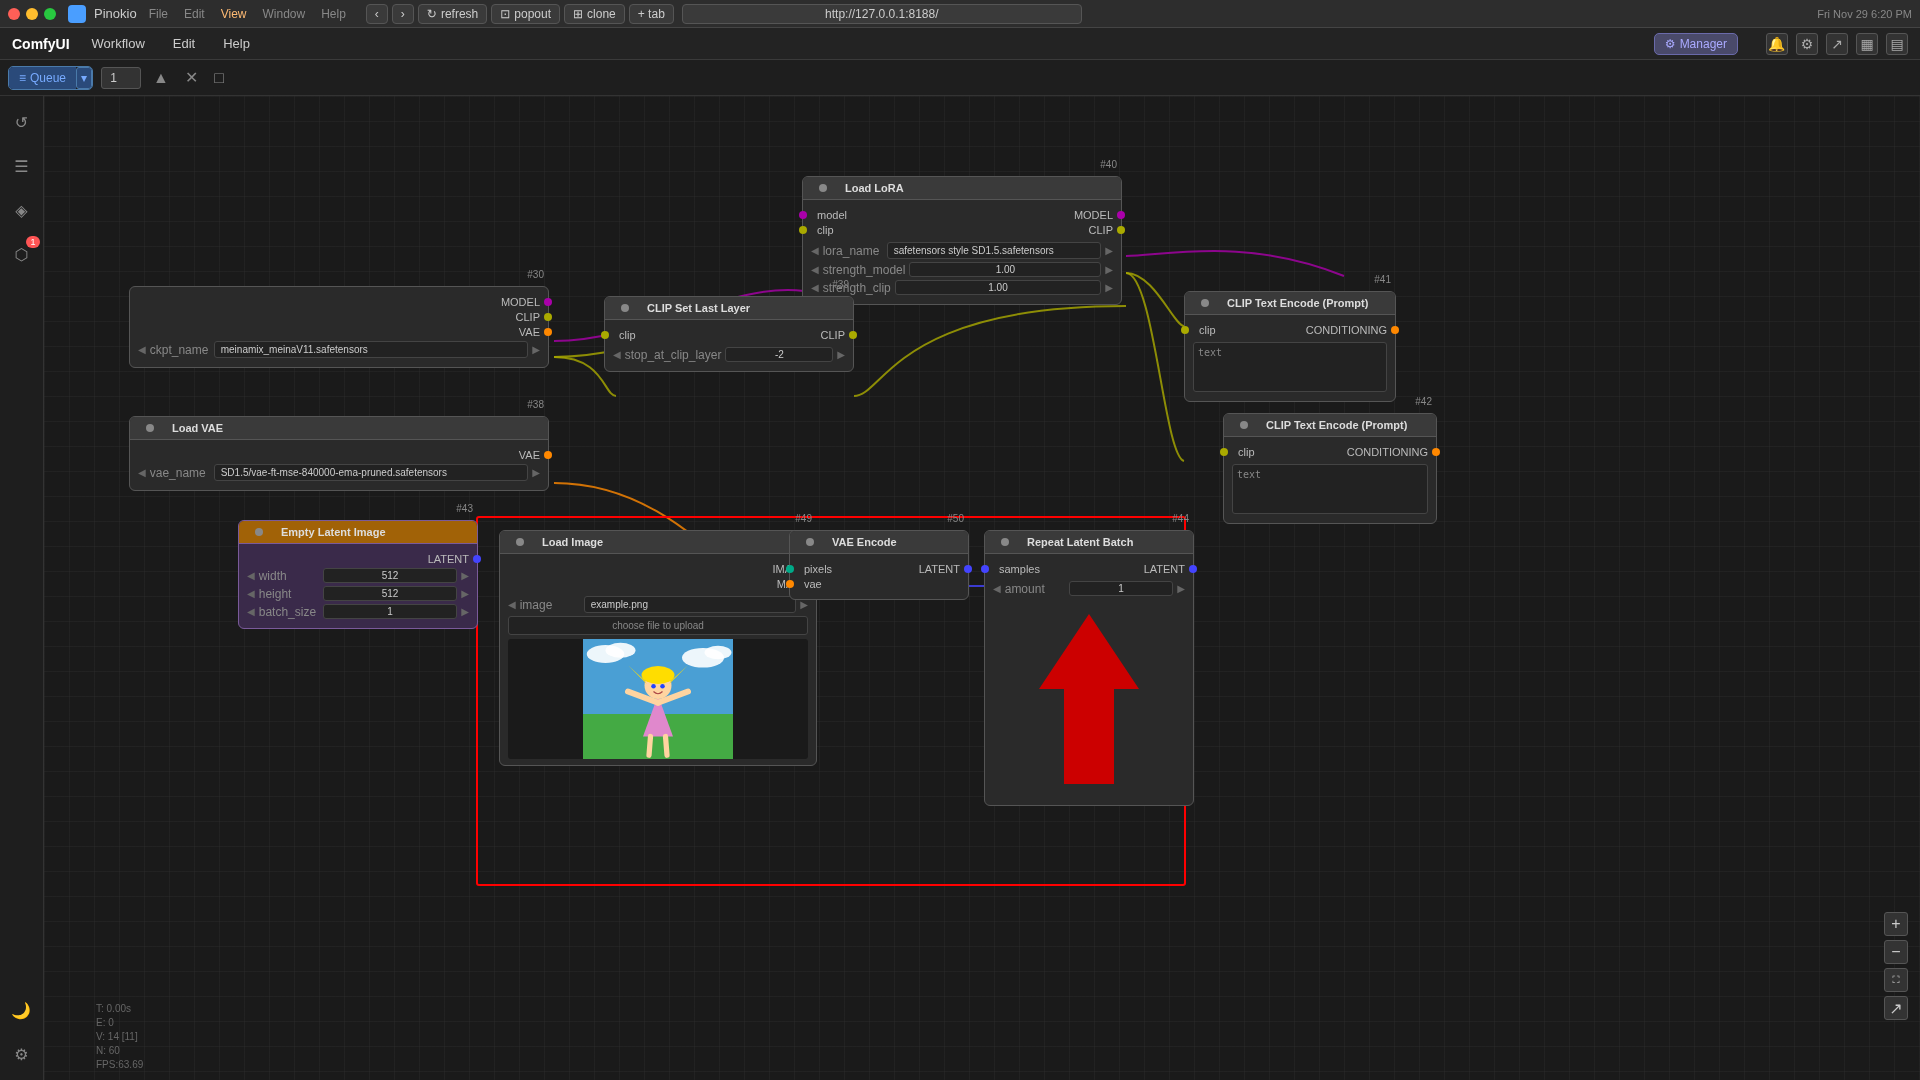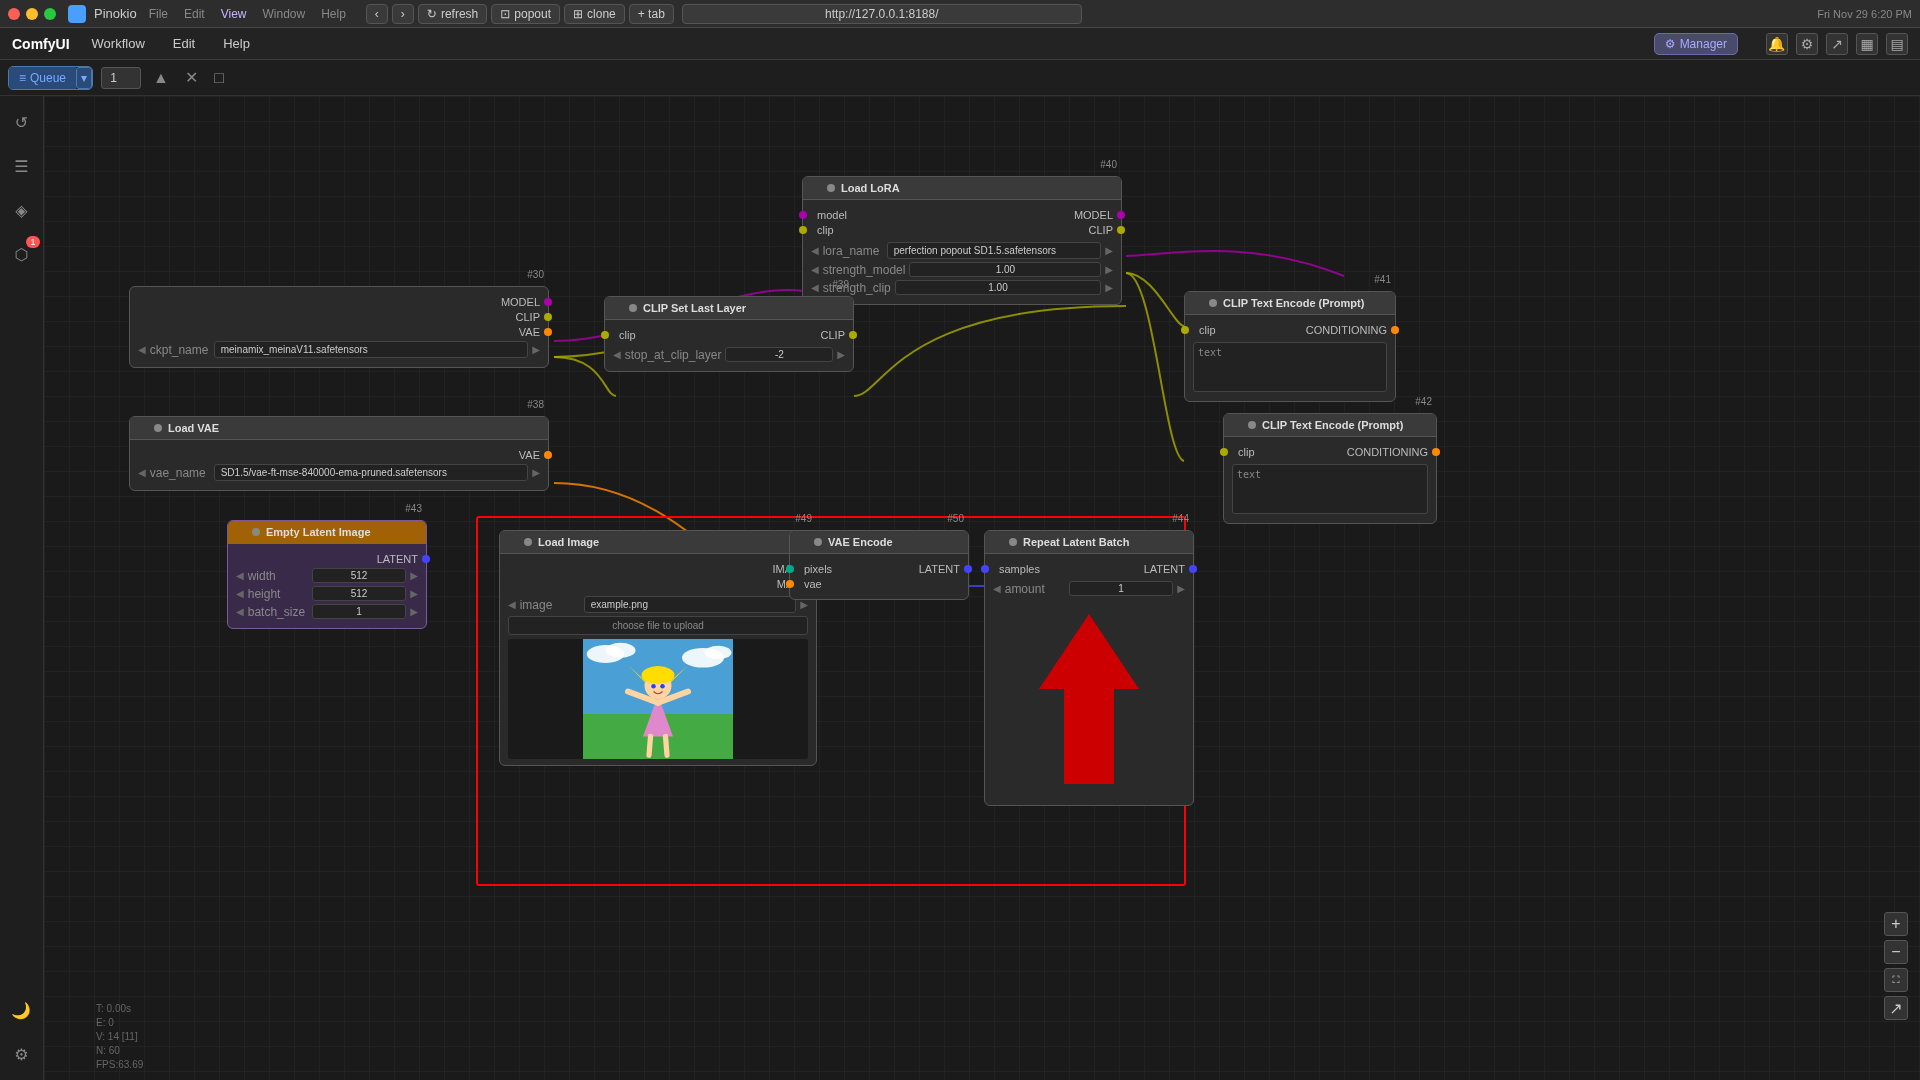--- a/index.html
+++ b/index.html
@@ -249,24 +249,24 @@
       position: absolute;
       background: #2a2a2a;
       border: 1px solid #555;
       border-radius: 6px;
       min-width: 180px;
     }
     .node-header {
       background: #3a3a3a;
       border-bottom: 1px solid #555;
       border-radius: 5px 5px 0 0;
-      padding: 5px 24px;
-      display: flex;
-      align-items: center;
-      gap: 6px;
+      padding: 5px 16px;
+      display: flex;
+      align-items: center;
+      gap: 18px;
       font-size: 11px;
       font-weight: 600;
       color: #ddd;
     }
     .node-dot {
       width: 8px; height: 8px;
       border-radius: 50%;
       flex-shrink: 0;
     }
     .node-id {
@@ -369,23 +369,23 @@
       width: 320px;
     }
     
     .node-clip-set {
       left: 560px;
       top: 200px;
       width: 250px;
     }
     
     .node-empty-latent {
-      left: 183px;
+      left: 194px;
       top: 424px;
-      width: 200px;
+      width: 240px;
       background: #3a2a4a;
       border-color: #7a5a9a;
     }
     .node-empty-latent .node-header {
       background: #a16207;
       border-color: #7a5a9a;
     }
     
     .node-clip-text-41 {
       left: 1140px;
@@ -519,21 +519,21 @@
 <div class="titlebar">
   <div class="traffic-lights">
     <div class="traffic-light tl-red"></div>
     <div class="traffic-light tl-yellow"></div>
     <div class="traffic-light tl-green"></div>
   </div>
   <div class="titlebar-app-icon"></div>
   <span class="titlebar-text">Pinokio</span>
   <span style="color:#888;font-size:12px;margin:0 4px;">File</span>
   <span style="color:#888;font-size:12px;margin:0 4px;">Edit</span>
-  <span style="color:#c4b5fd;font-size:12px;margin:0 4px;">View</span>
+  <span style="color:#fdba74;font-size:12px;margin:0 4px;">View</span>
   <span style="color:#888;font-size:12px;margin:0 4px;">Window</span>
   <span style="color:#888;font-size:12px;margin:0 4px;">Help</span>
 
   <div class="titlebar-nav">
     <button class="titlebar-btn">‹</button>
     <button class="titlebar-btn">›</button>
     <button class="titlebar-btn">↻ <span>refresh</span></button>
     <button class="titlebar-btn">⊡ <span>popout</span></button>
     <button class="titlebar-btn">⊞ <span>clone</span></button>
     <button class="titlebar-btn">
@@ -688,21 +688,21 @@
           </div>
           <div class="node-row output-row">
             <span>CLIP</span>
             <div class="port port-right port-clip"></div>
           </div>
         </div>
       </div>
       <div class="param-row">
         <span class="param-arrow">◀</span>
         <span class="param-name">lora_name</span>
-        <span class="param-value-long">perfection popout SD1.5.safetensors</span>
+        <span class="param-value-long">safetensors style SD1.5.safetensors</span>
         <span class="param-arrow">▶</span>
       </div>
       <div class="param-row">
         <span class="param-arrow">◀</span>
         <span class="param-name">strength_model</span>
         <span class="param-value">1.00</span>
         <span class="param-arrow">▶</span>
       </div>
       <div class="param-row">
         <span class="param-arrow">◀</span>

